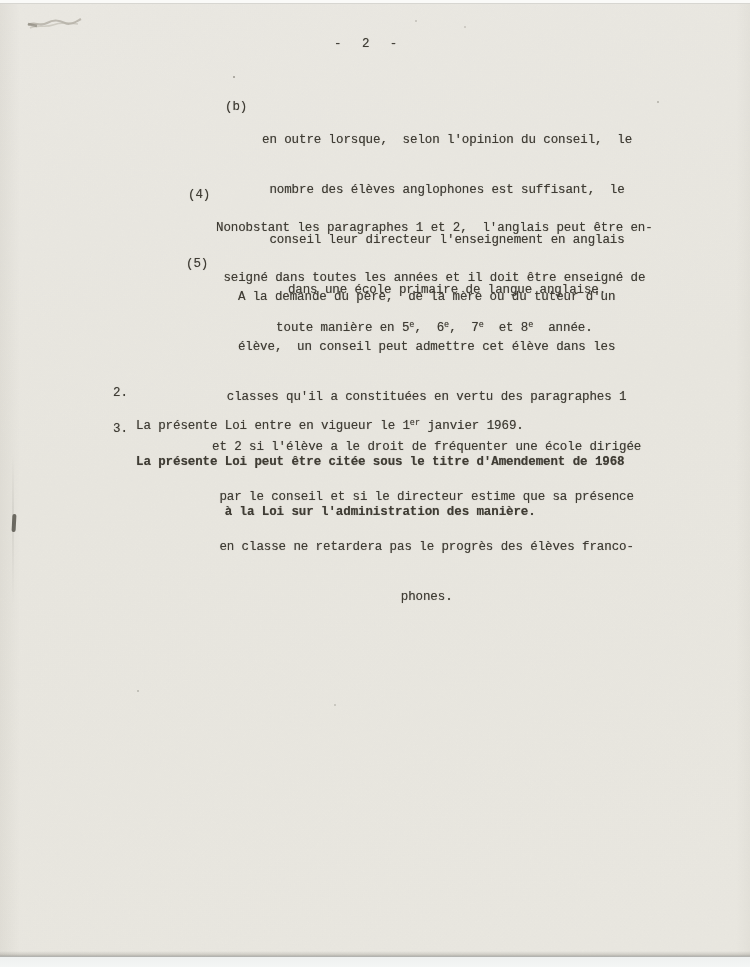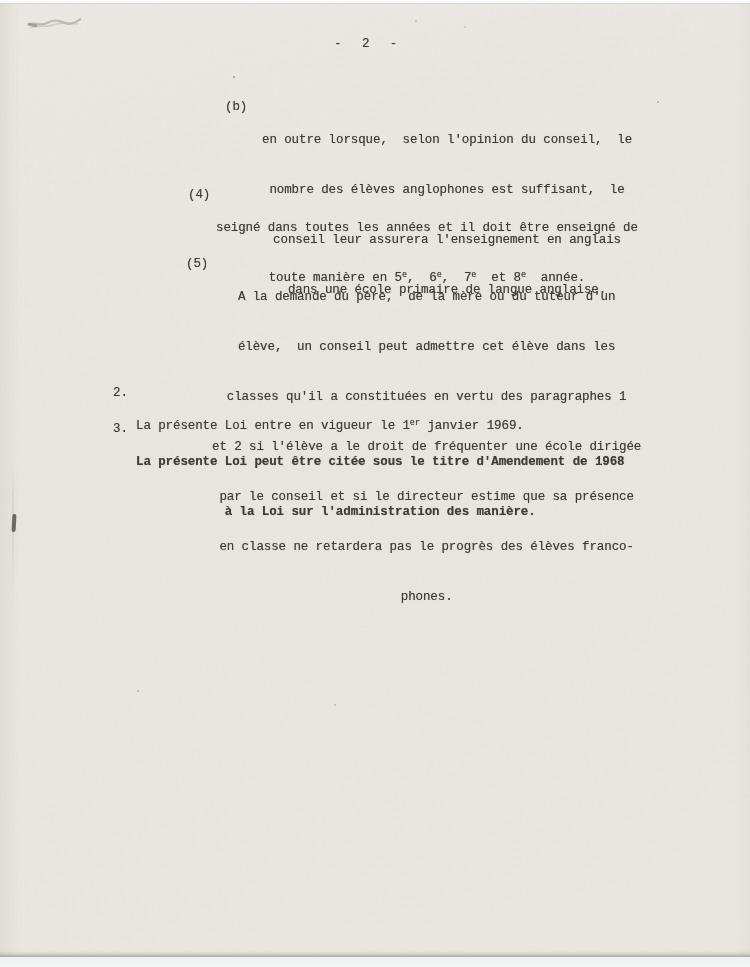--- a/index.html
+++ b/index.html
@@ -111,26 +111,27 @@
   <div class="speck" style="left:464px; top:26px; opacity:.45;"></div>
   <div class="speck" style="left:137px; top:690px; opacity:.6;"></div>
   <div class="speck" style="left:334px; top:704px; opacity:.5;"></div>
 
   <div class="typew pagenum" style="left:334px; top:36px;">-  2  -</div>
 
   <div class="typew" style="left:225px; top:99px;">(b)</div>
   <div class="typew" style="left:262px; top:99px;">
     <div class="tline">en outre lorsque,  selon l'opinion du conseil,  le</div>
     <div class="tline">nombre des élèves anglophones est suffisant,  le</div>
-    <div class="tline">conseil leur assurera l'enseignement en anglais</div>
+    <div class="tline">conseil leur directeur l'enseignement en anglais</div>
     <div class="tline">dans une école primaire de langue anglaise.</div>
   </div>
 
   <div class="typew" style="left:188px; top:187px;">(4)</div>
   <div class="typew" style="left:216px; top:187px;">
+    <div class="tline">Nonobstant les paragraphes 1 et 2,  l'anglais peut être en-</div>
     <div class="tline">seigné dans toutes les années et il doit être enseigné de</div>
     <div class="tline"><span>toute manière en 5</span><sup class="tsup">e</sup><span>,  6</span><sup class="tsup">e</sup><span>,  7</span><sup class="tsup">e</sup><span>  et 8</span><sup class="tsup">e</sup><span>  année.</span></div>
   </div>
 
   <div class="typew" style="left:186px; top:256px;">(5)</div>
   <div class="typew" style="left:212px; top:256px;">
     <div class="tline">A la demande du père,  de la mère ou du tuteur d'un</div>
     <div class="tline">élève,  un conseil peut admettre cet élève dans les</div>
     <div class="tline">classes qu'il a constituées en vertu des paragraphes 1</div>
     <div class="tline">et 2 si l'élève a le droit de fréquenter une école dirigée</div>

